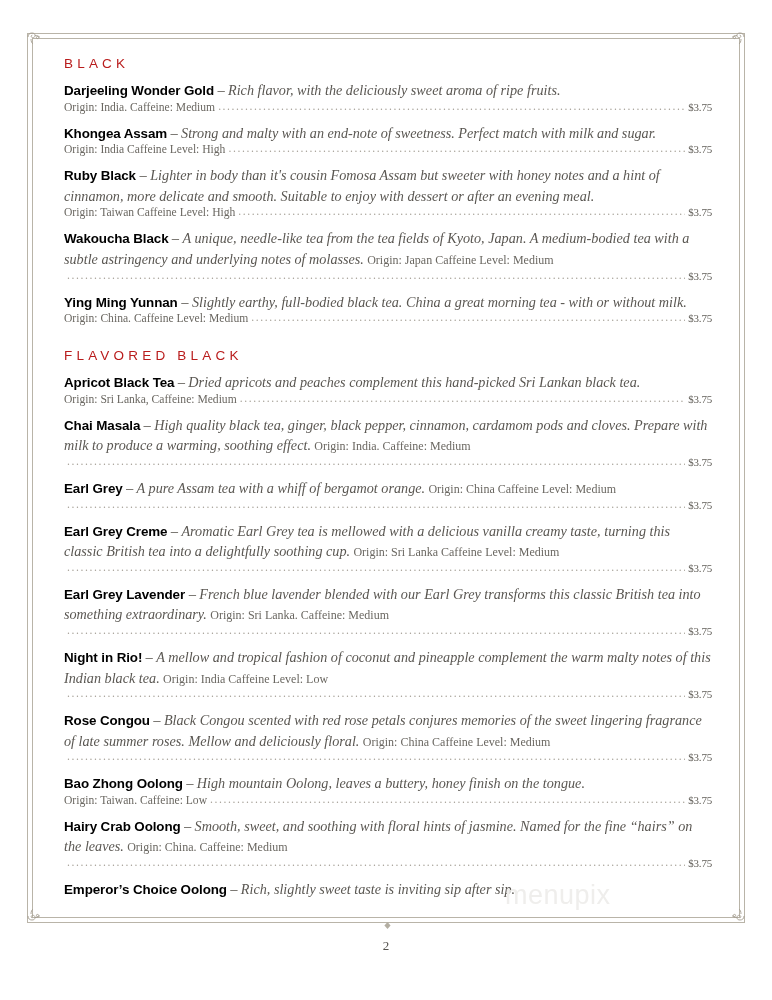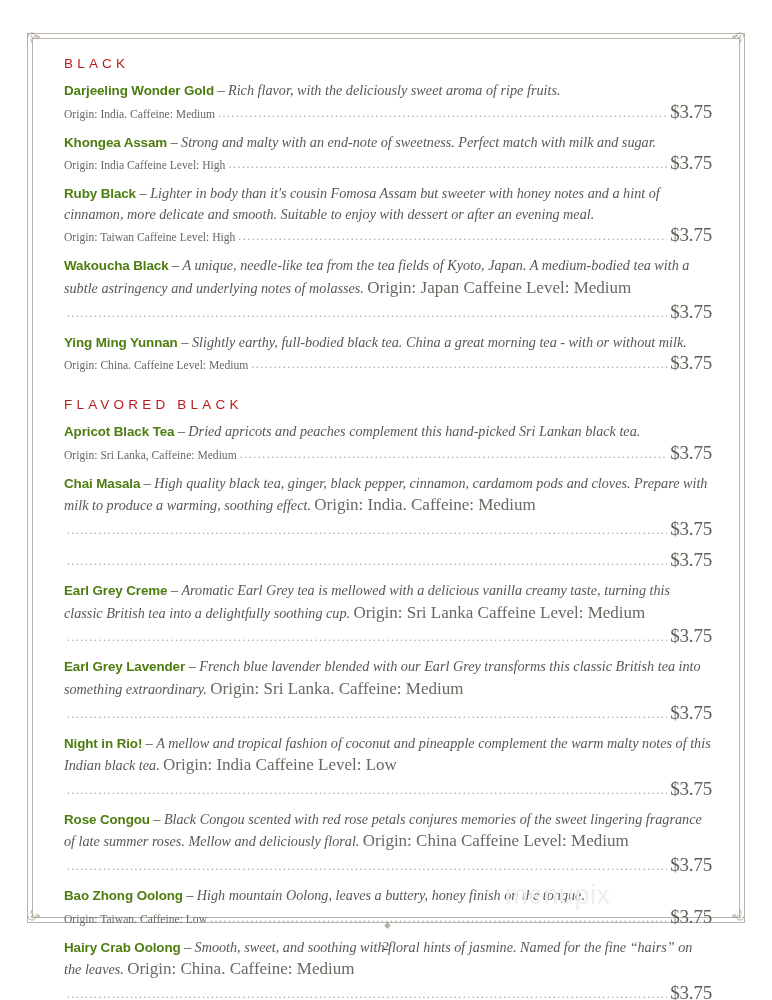--- a/index.html
+++ b/index.html
@@ -86,38 +86,38 @@
     font-size: 13.2px;
     line-height: 1.45;
     color: #5e5b55;
     margin: 0;
     text-align: left;
   }
   .item-name {
     font-family: "Liberation Sans", sans-serif;
     font-weight: bold;
     font-size: 13.4px;
-    color: #4d7c0f;
+    color: #000000;
     letter-spacing: -0.1px;
     text-align: center;
   }
   .dash {
     font-family: "Liberation Sans", sans-serif;
     color: #6b6862;
     font-weight: normal;
   }
   .item-desc {
     font-family: "Liberation Serif", serif;
     font-style: italic;
     font-size: 14.2px;
     color: #5a5752;
   }
   .item-origin {
     font-family: "Liberation Serif", serif;
-    font-size: 17px;
+    font-size: 12px;
     color: #6a6761;
     font-style: normal;
   }
 
   
   .price-row {
     display: flex;
     align-items: baseline;
     width: 100%;
   }
@@ -135,21 +135,21 @@
     font-size: 11.6px;
     color: #a9a49b;
     letter-spacing: 1.6px;
     margin: 0 3px 0 3px;
     position: relative;
     top: -1px;
   }
   .price {
     flex: 0 0 auto;
     font-family: "Liberation Serif", serif;
-    font-size: 19px;
+    font-size: 11px;
     color: #615e58;
     white-space: nowrap;
     letter-spacing: -0.2px;
   }
 
   
   .page-number {
     position: absolute;
     left: 0;
     top: 938px;
@@ -288,20 +288,21 @@
           </div>
         </div>
         <div class="item">
           <p class="item-body"><span class="item-name">Chai Masala</span> <span class="dash">–</span> <span class="item-desc">High quality black tea, ginger, black pepper, cinnamon, cardamom pods and cloves. Prepare with milk to produce a warming, soothing effect.</span>  <span class="item-origin">Origin: India. Caffeine: Medium</span></p>
           <div class="price-row">
             <span class="leader">............................................................................................................................................................................................................................</span>
             <span class="price">$3.75</span>
           </div>
         </div>
         <div class="item">
+          <p class="item-body"><span class="item-name">Earl Grey</span> <span class="dash">–</span> <span class="item-desc">A pure Assam tea with a whiff of bergamot orange.</span>  <span class="item-origin">Origin: China Caffeine Level: Medium</span></p>
           <div class="price-row">
             <span class="leader">............................................................................................................................................................................................................................</span>
             <span class="price">$3.75</span>
           </div>
         </div>
         <div class="item">
           <p class="item-body"><span class="item-name">Earl Grey Creme</span> <span class="dash">–</span> <span class="item-desc">Aromatic Earl Grey tea is mellowed with a delicious vanilla creamy taste, turning this classic British tea into a delightfully soothing cup.</span>  <span class="item-origin">Origin: Sri Lanka Caffeine Level: Medium</span></p>
           <div class="price-row">
             <span class="leader">............................................................................................................................................................................................................................</span>
             <span class="price">$3.75</span>

